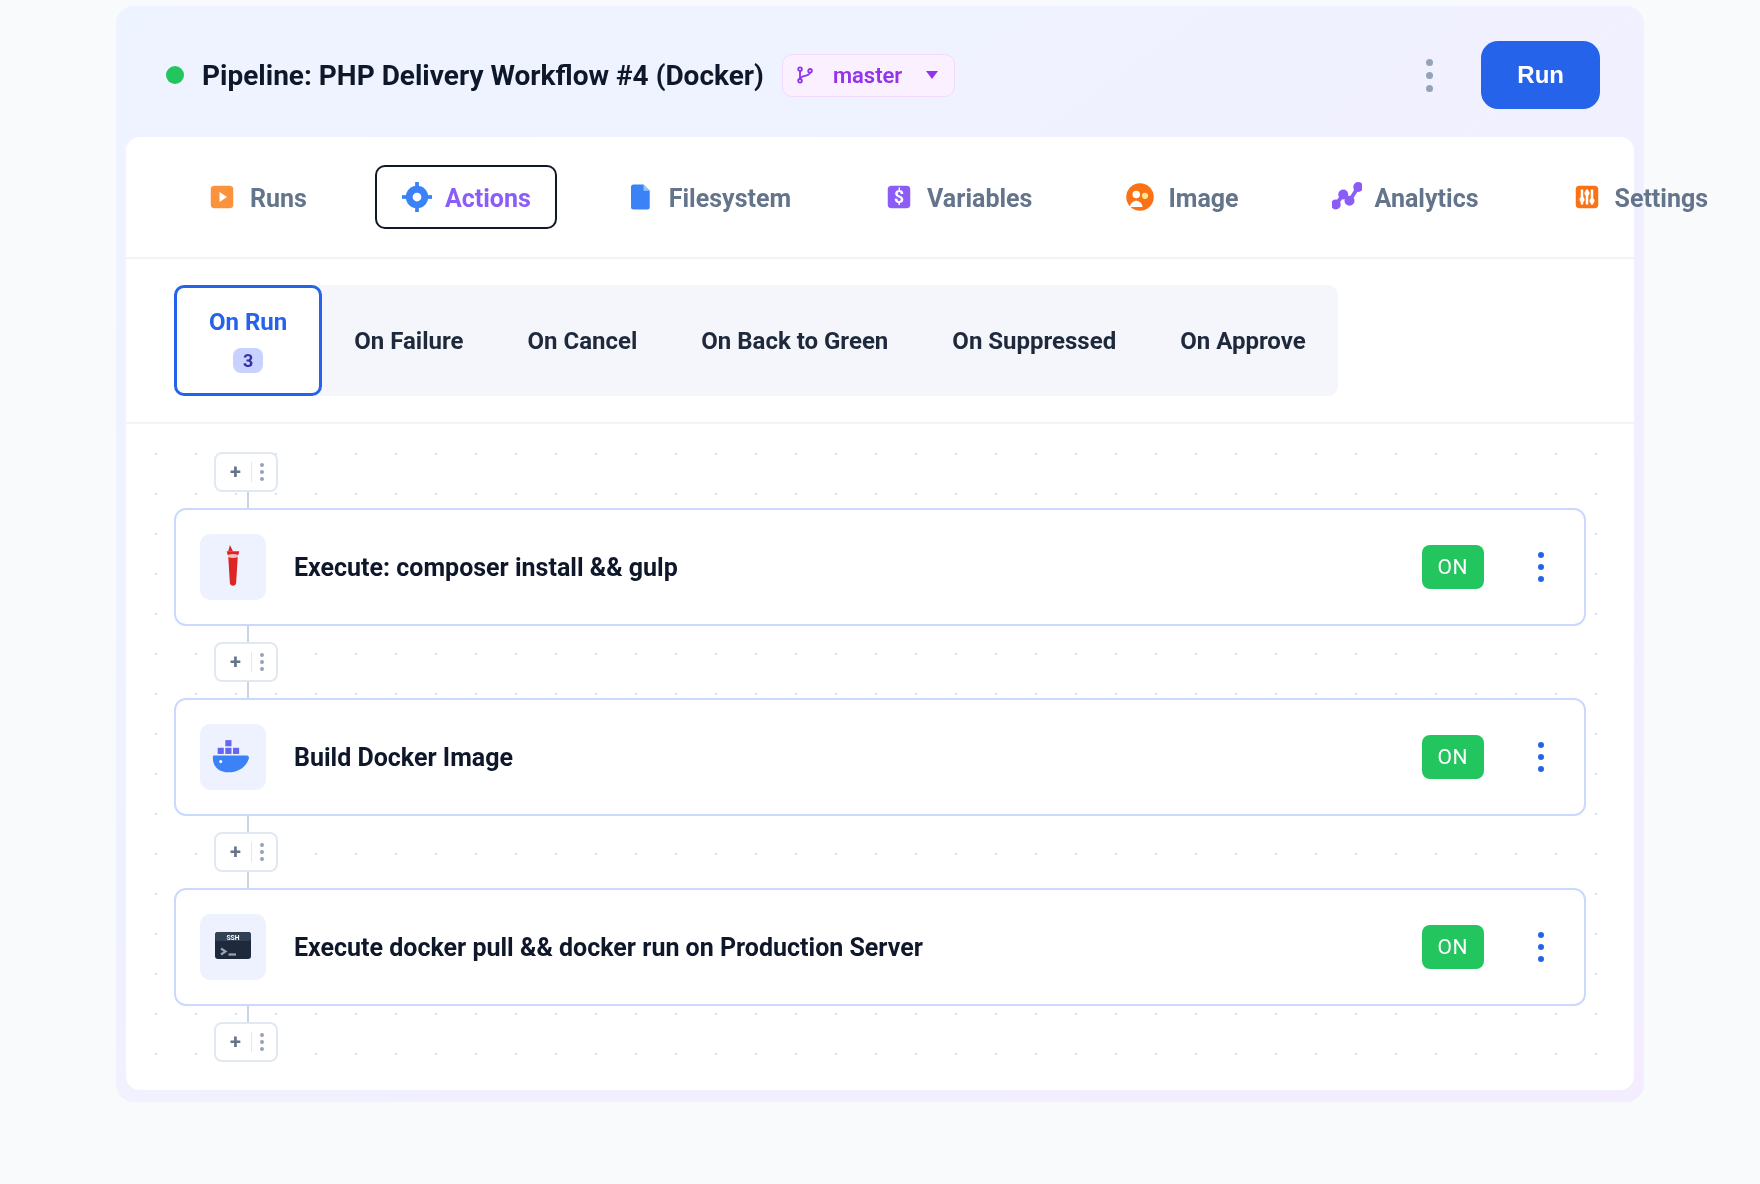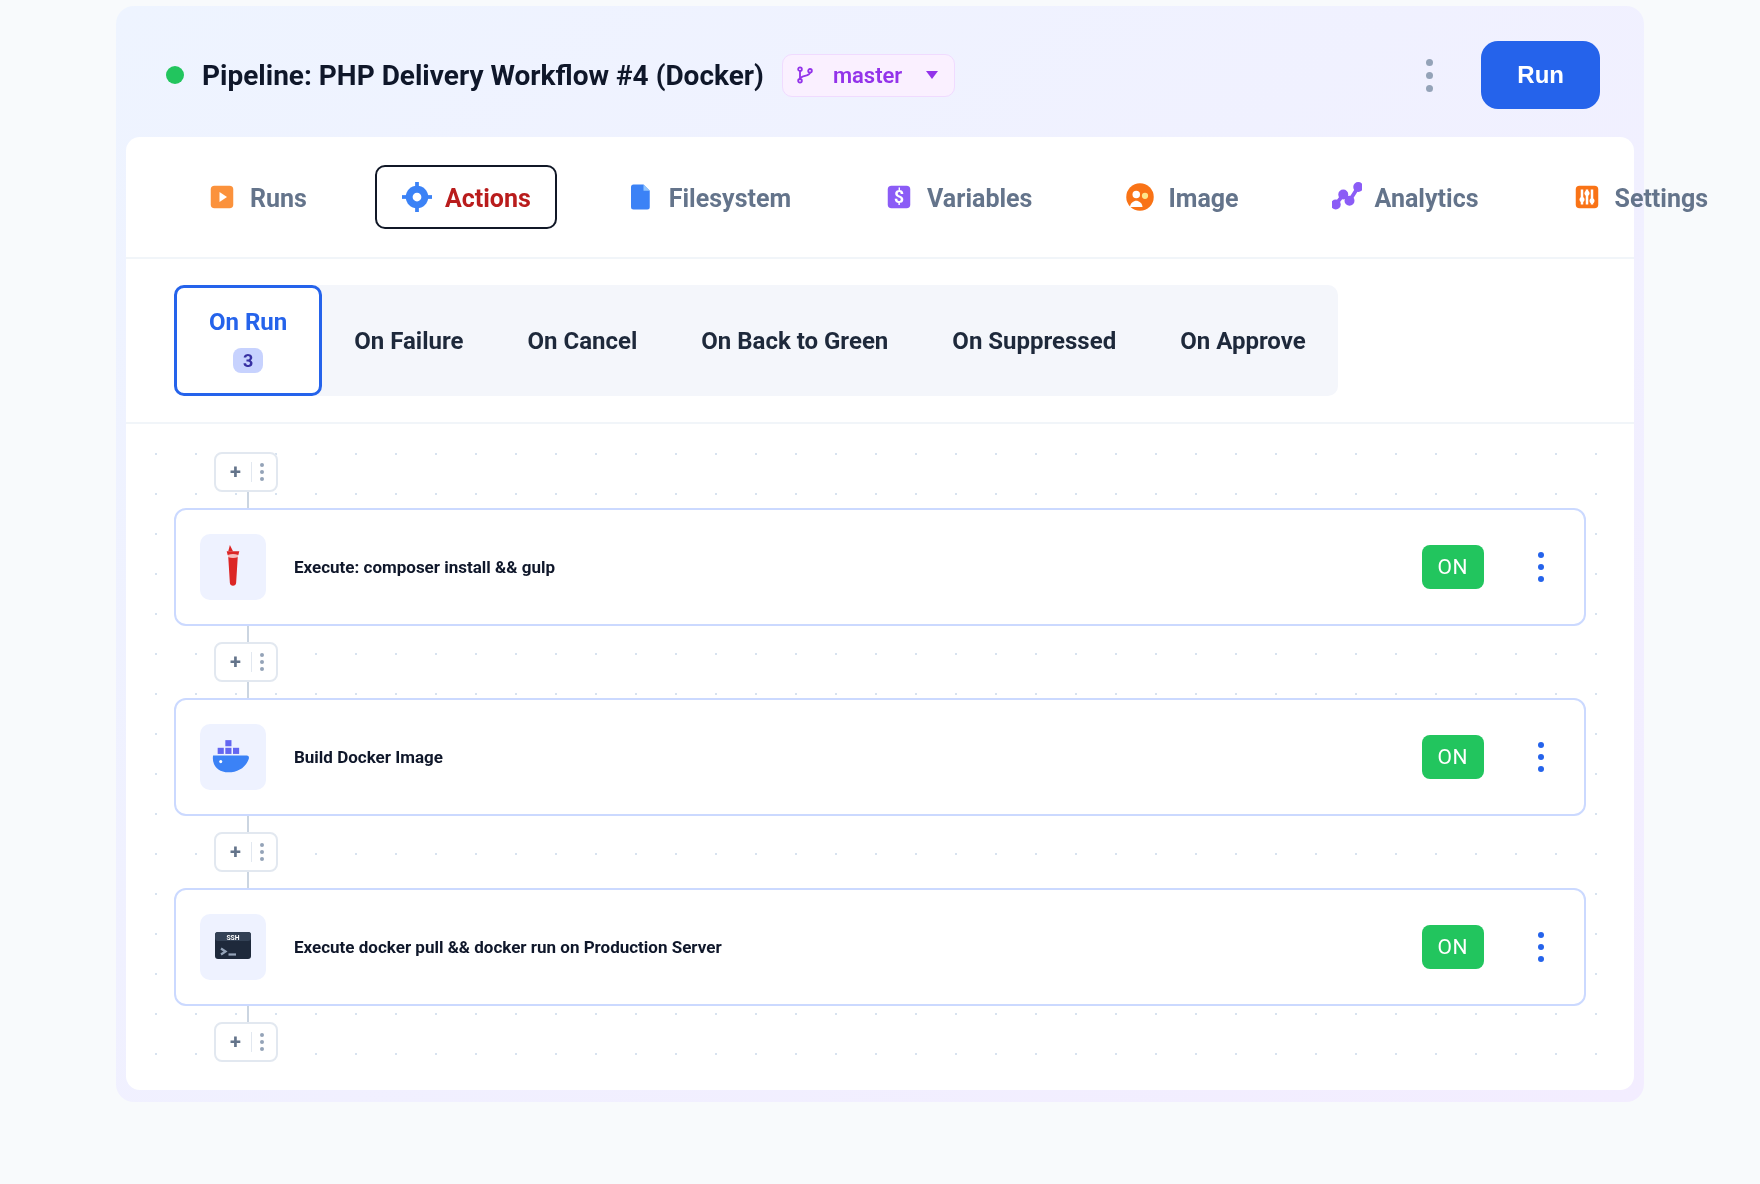--- a/index.html
+++ b/index.html
@@ -66,21 +66,21 @@
 .tabs-row {
   display: flex; align-items: center; gap: 44px;
   padding: 28px 56px 28px 56px;
 }
 .tab {
   display: inline-flex; align-items: flex-end; gap: 12px;
   font-size: 25px; font-weight: 700; color: #64748b;
   cursor: pointer; padding: 14px 24px; border-radius: 10px;
 }
 .tab.active {
-  border: 2px solid #111827; color: #b91c1c; background: #fff;
+  border: 2px solid #111827; color: #8b5cf6; background: #fff;
 }
 .tab .icon-box {
   width: 32px; height: 32px; display: flex; align-items: center; justify-content: center;
 }
 
 
 .subtabs-wrap {
   padding: 26px 48px 26px 48px;
   border-top: 2px solid #f1f5f9;
   border-bottom: 2px solid #f1f5f9;
@@ -135,21 +135,21 @@
   background: #fff; border: 2px solid #cbd9ff;
   border-radius: 12px; padding: 24px 34px 24px 24px;
   cursor: pointer;
 }
 .action-icon {
   width: 66px; height: 66px; background: #eef2ff;
   border-radius: 10px; display: flex; align-items: center; justify-content: center;
   flex-shrink: 0;
 }
 .action-title {
-  font-size: 17px; font-weight: 700; color: #0f172a; flex: 1;
+  font-size: 25px; font-weight: 700; color: #0f172a; flex: 1;
 }
 .on-badge {
   background: #22c55e; color: #fff; font-size: 21px; font-weight: 400;
   padding: 10px 16px; border-radius: 8px; letter-spacing: 0.5px;
 }
 .card-dots {
   display: flex; flex-direction: column; gap: 6px;
   padding: 6px 6px; cursor: pointer; margin-left: 20px;
 }
 .card-dots span {

